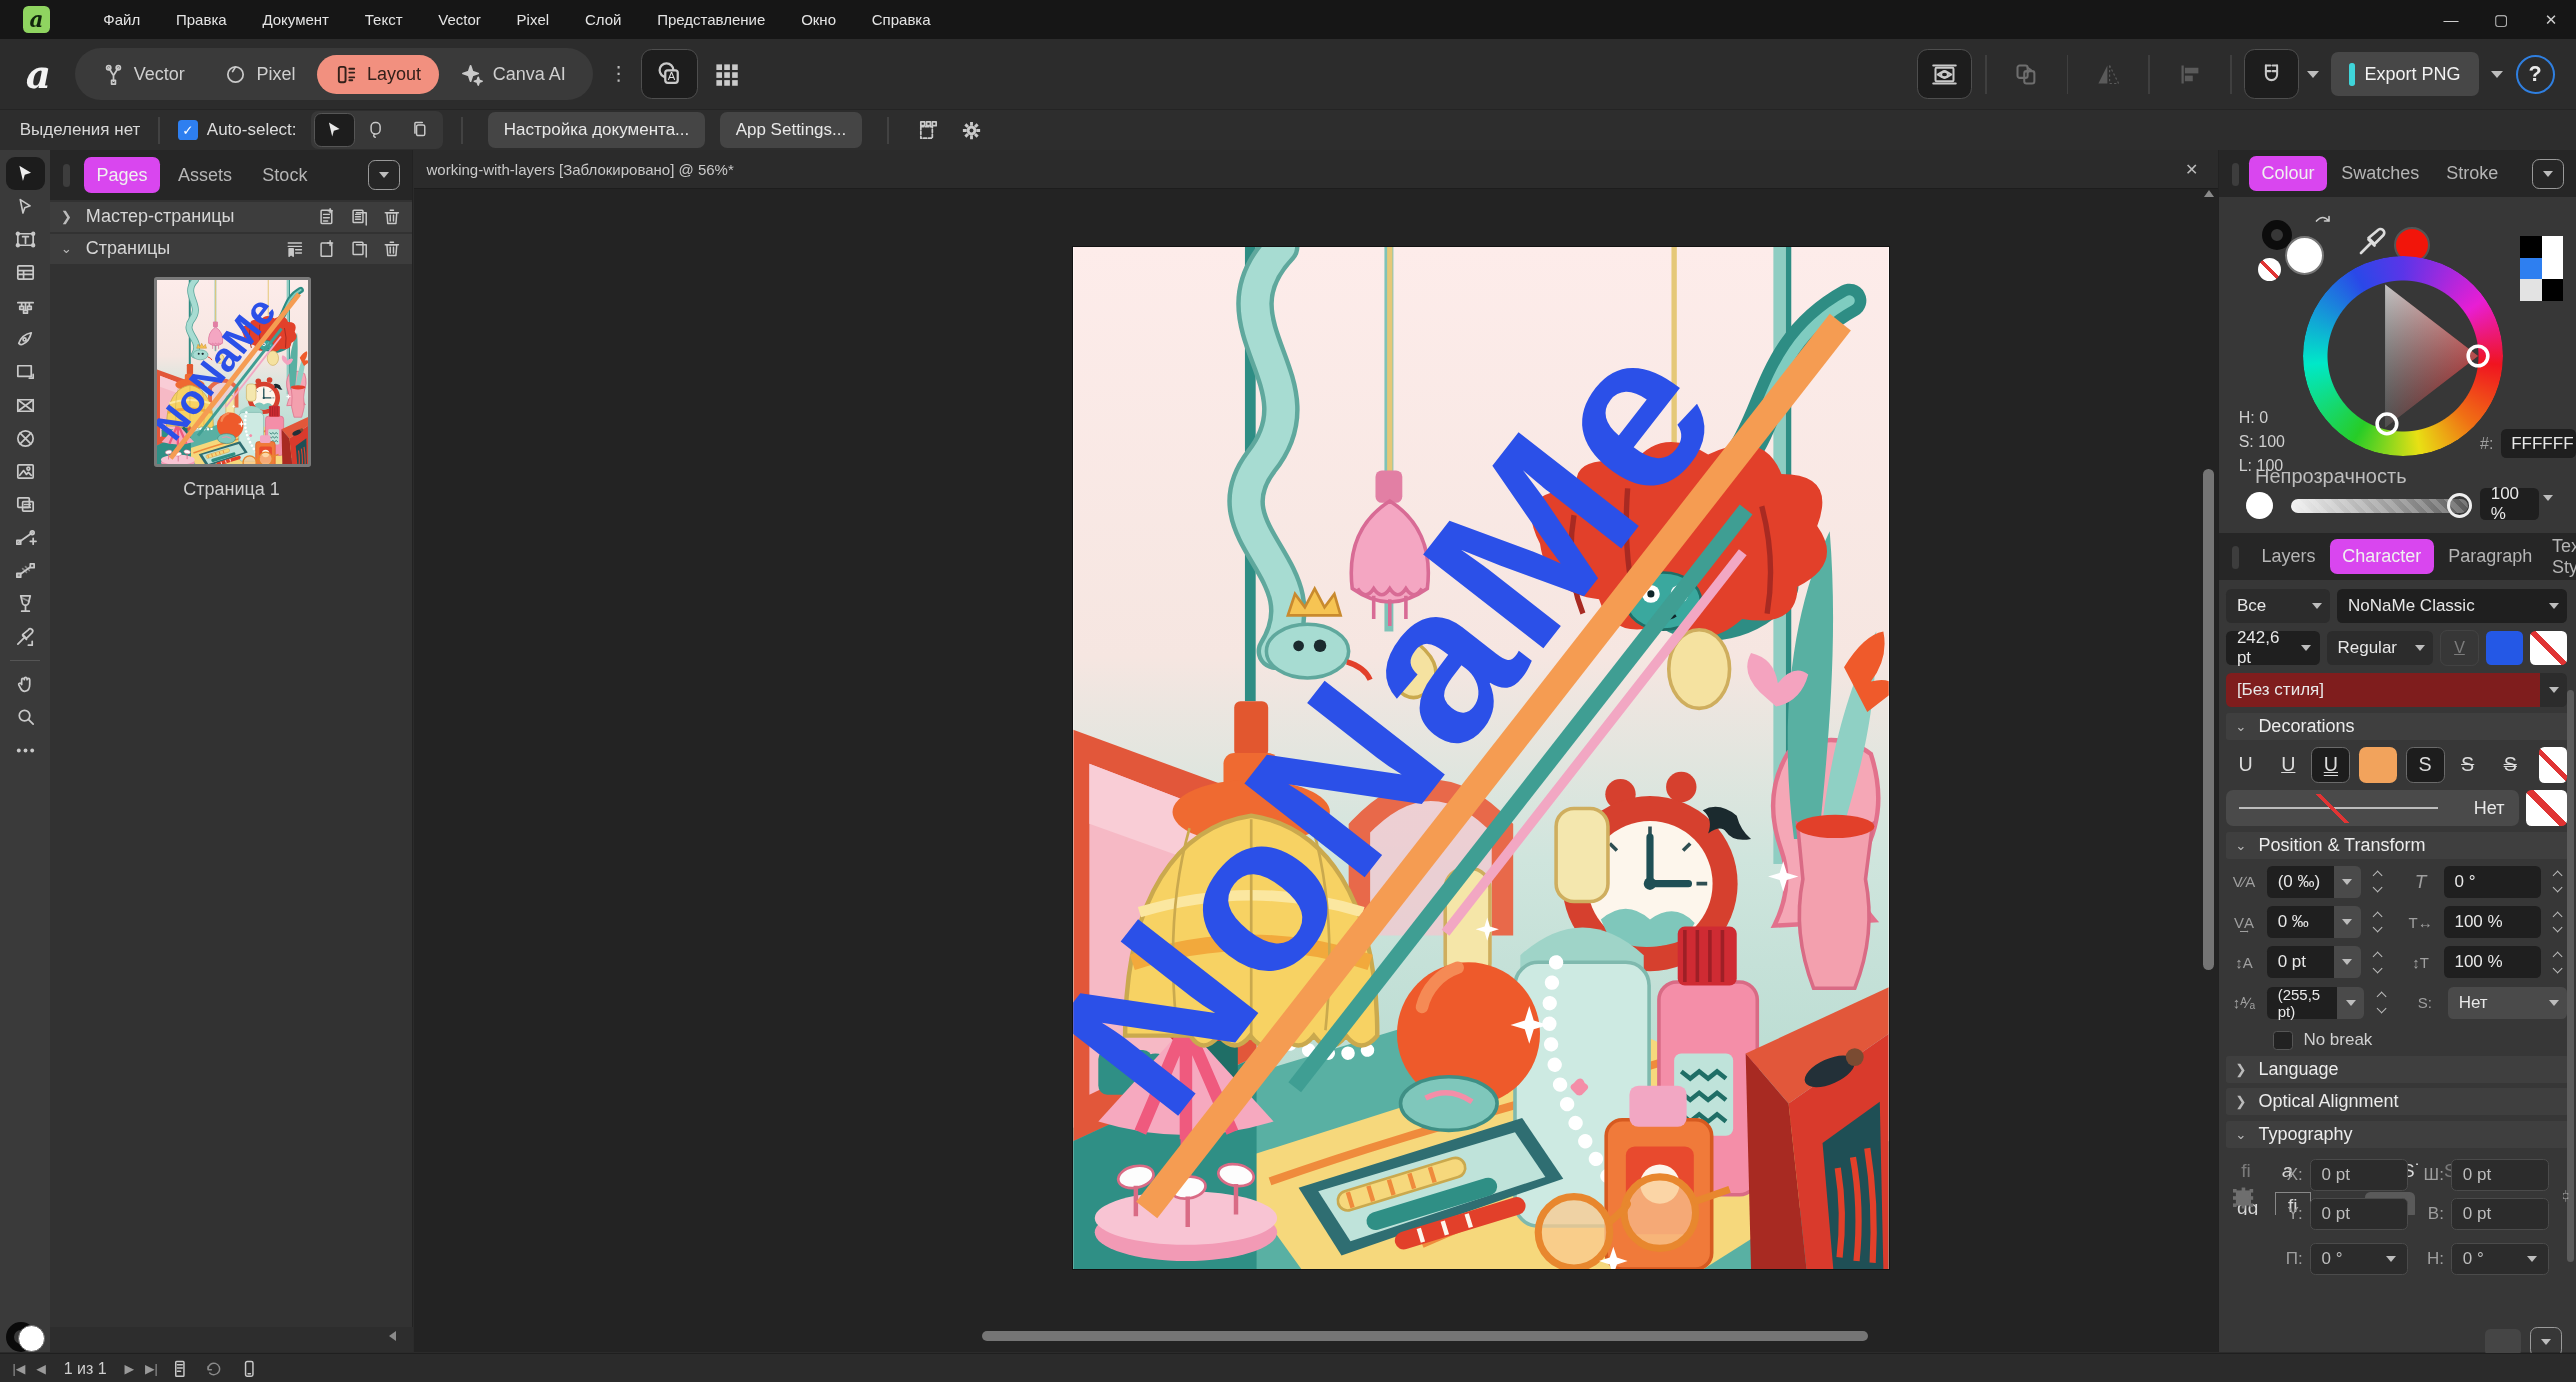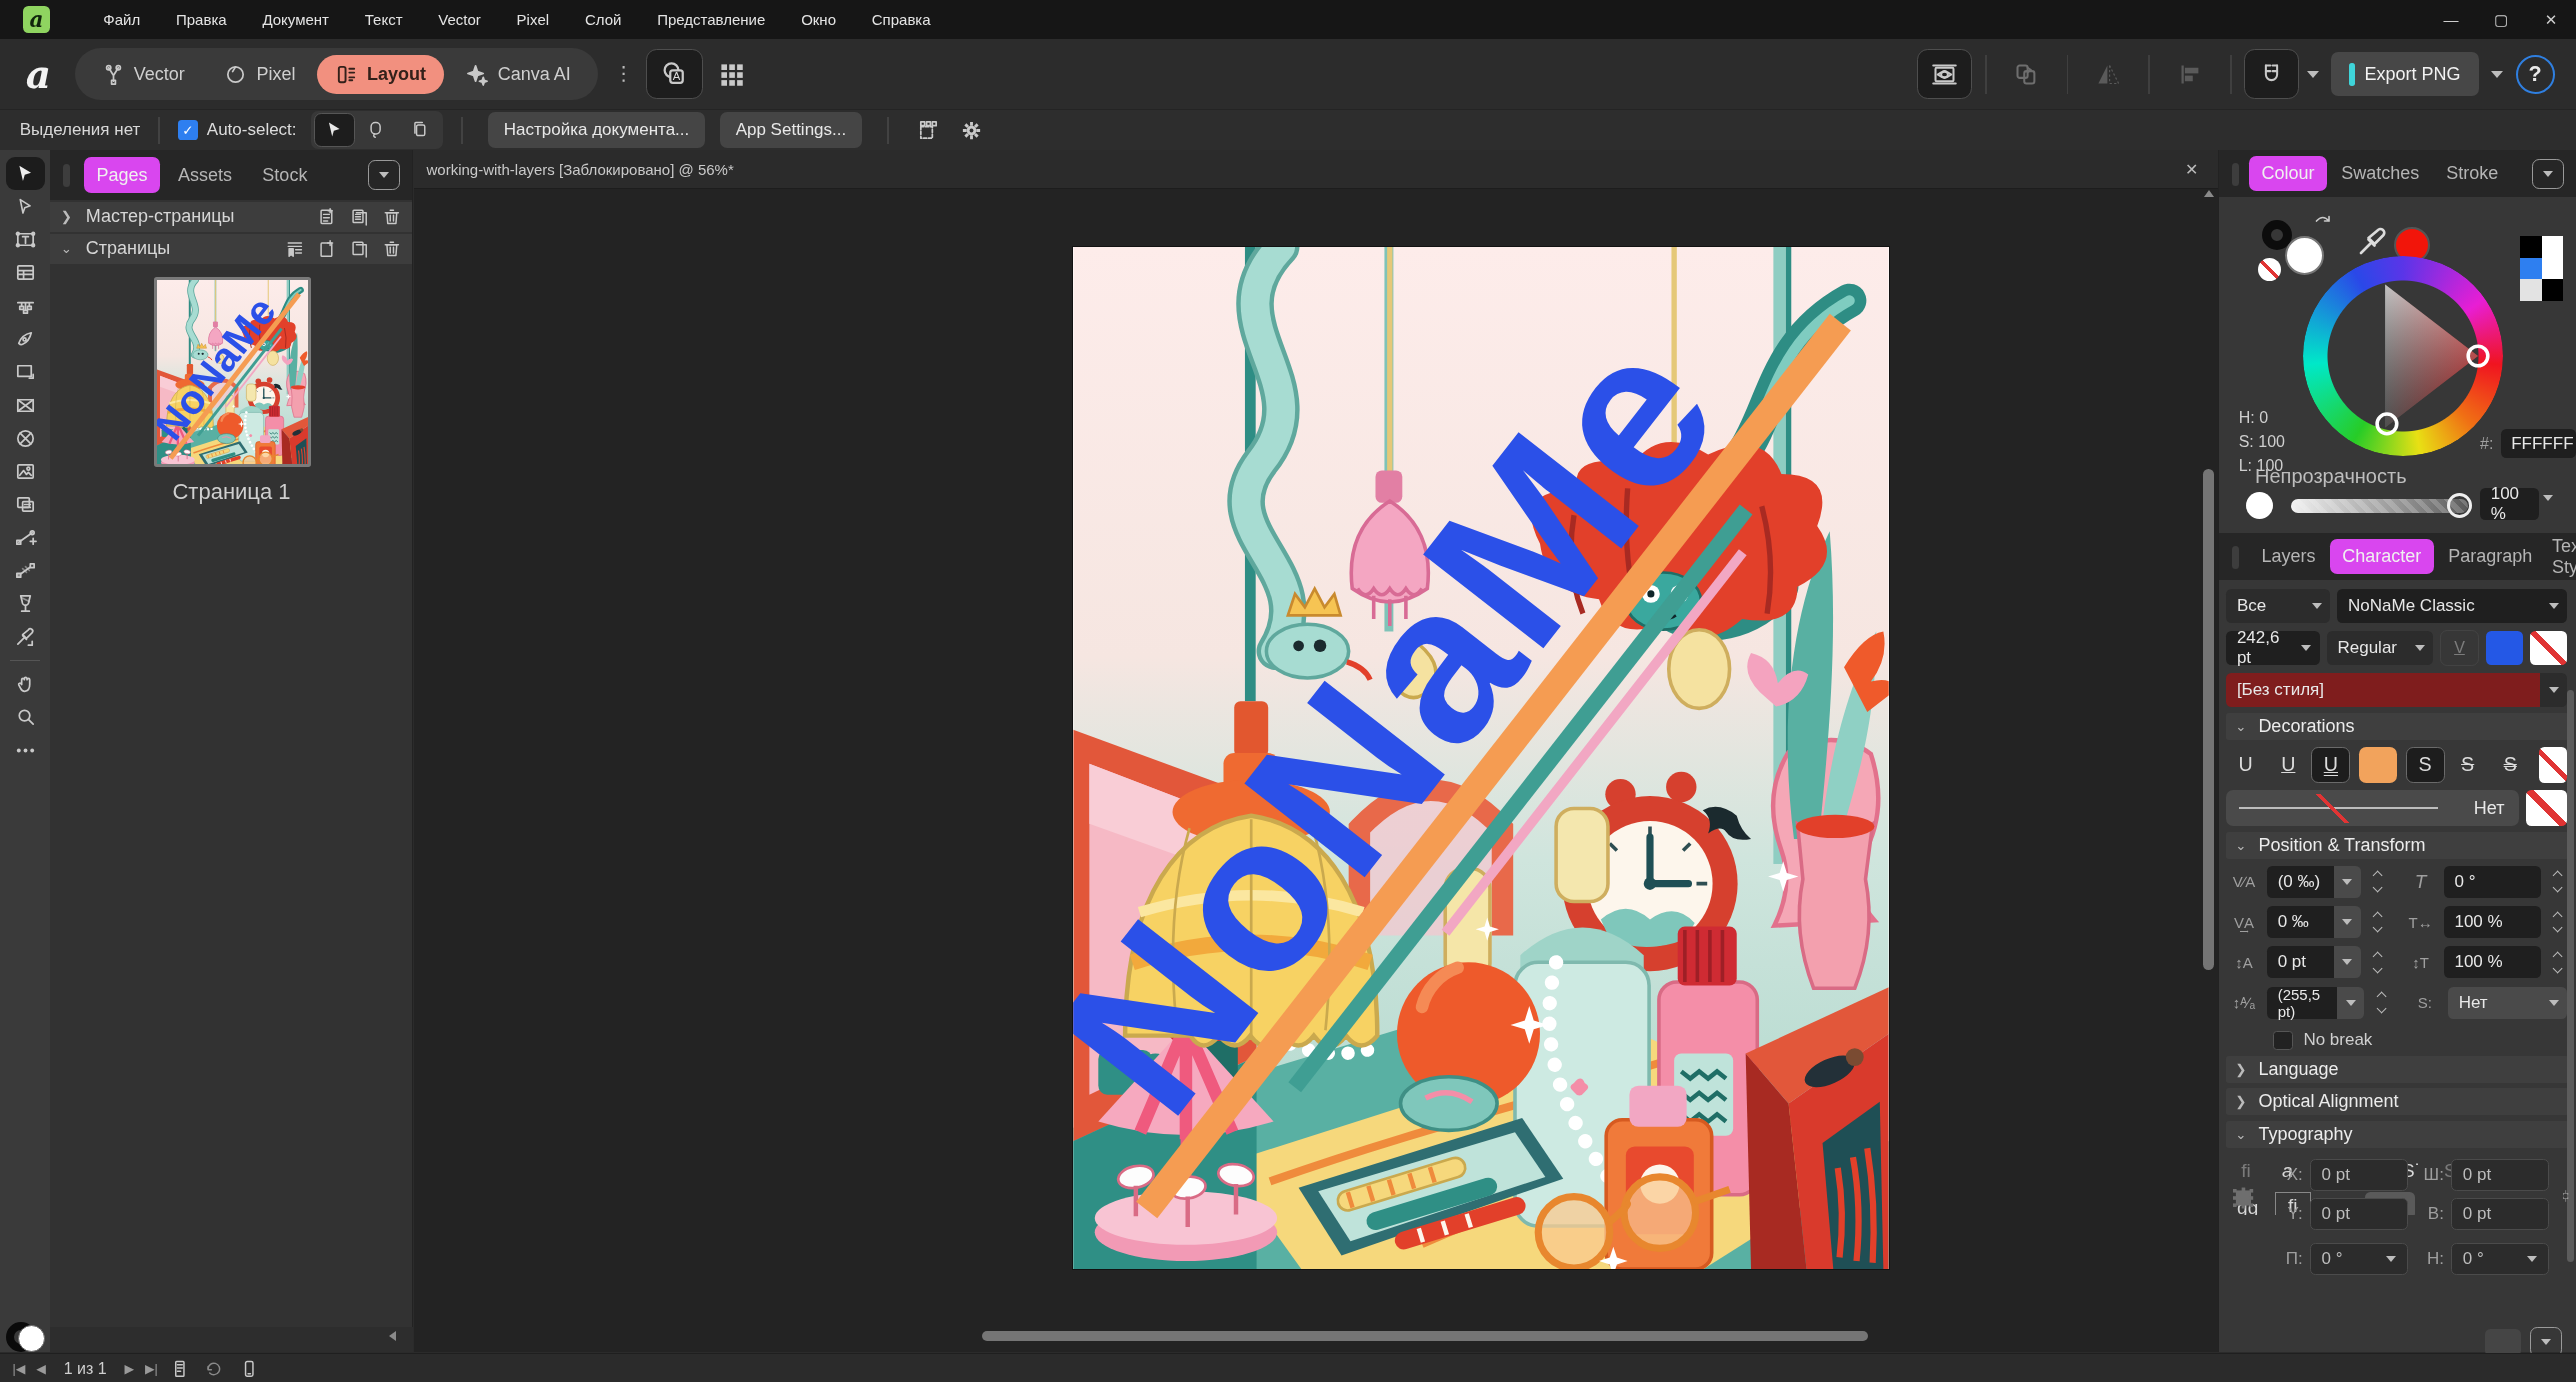--- a/index.html
+++ b/index.html
@@ -14,21 +14,21 @@
   .menus { display:flex; margin-left:39px; gap:7.2px; }
   .menu-item { padding:5.4px 14.3px; font-size:15px; color:#e4e4e4; cursor:default; }
   .winctl { margin-left:auto; display:flex; }
   .winbtn { width:50px; height:39px; display:flex; align-items:center; justify-content:center; color:#cfcfcf; font-size:15px; }
 
   
   .personabar { position:absolute; left:0; top:39px; width:100%; height:70px; background:#2c2c2c; display:flex; align-items:center; }
   .biglogo { width:48px; margin-left:14.3px; text-align:center; color:#f2f2f2; font:italic bold 39px "DejaVu Serif", serif; line-height:1; }
   .pillgroup { display:flex; align-items:center; background:#3a3a3a; border-radius:27px; padding:6.3px 9px; margin-left:12.5px; gap:3.6px; }
   .persona { display:flex; align-items:center; gap:9px; padding:8px 18px; border-radius:19.7px; color:#cfcfcf; font-size:18px; }
-  .persona.active { background:var(--persona-active,#f2907f); color:#33201a; font-weight:bold; }
+  .persona.active { background:var(--persona-active,#f2907f); color:#33201a; font-weight:normal; }
   .persona svg { flex:0 0 auto; }
   .vdots { color:#bbb; font-size:19.7px; letter-spacing:0; margin:0 12.5px 0 16px; line-height:0.5; }
   .sqbtn { width:57px; height:50px; border-radius:10.7px; display:flex; align-items:center; justify-content:center; }
   .sqbtn.pressed { background:#1d1d1d; border:0.9px solid #4e4e4e; }
   .topright { margin-left:auto; display:flex; align-items:center; gap:12.5px; margin-right:21.5px; }
   .tsep { width:1.8px; height:39px; background:#3f3f3f; }
   .toolbtn { width:55px; height:50px; border-radius:10.7px; display:flex; align-items:center; justify-content:center; }
   .toolbtn.pressed { background:#1d1d1d; border:0.9px solid #4e4e4e; }
   .dim { opacity:.42; }
   .chev { width:0; height:0; border-left:6.3px solid transparent; border-right:6.3px solid transparent; border-top:7.2px solid #bdbdbd; }
@@ -61,21 +61,21 @@
   .leftpanel { position:absolute; left:50px; top:0; width:363px; height:1177px; background:#323232; border-right:0.9px solid #222; }
   .ptabs { display:flex; align-items:center; height:50px; background:#262626; padding-left:34px; gap:5.4px; }
   .grip { position:absolute; left:12.5px; top:14.3px; width:7.2px; height:23px; border-radius:3.6px; background:#3d3d3d; }
   .ptab { font-size:18px; color:#b5b5b5; padding:7.2px 12.5px; border-radius:7.2px; }
   .ptab.chip { background:#d946ef; color:#f0f0f0; }
   .ptab-chevbox { margin-left:auto; margin-right:12.5px; width:32px; height:30px; border:1.8px solid #9a9a9a; border-radius:7.2px; display:flex; align-items:center; justify-content:center; }
   .section { height:30px; background:#3d3d3d; margin-top:1.8px; display:flex; align-items:center; font-size:18px; color:#d6d6d6; padding:0 10.7px; gap:12.5px; }
   .sec-icons { margin-left:auto; display:flex; gap:12.5px; color:#a8a8a8; }
   .caret { font-size:13.4px; color:#bbb; width:12.5px; display:inline-block; }
   .thumbwrap { position:absolute; left:104px; top:127px; width:157px; height:190px; border:3.6px solid #7a7a7a; border-radius:2.7px; background:#fff; overflow:hidden; }
-  .thumblabel { position:absolute; left:0; top:329px; width:363px; text-align:center; font-size:22px; color:#cfcfcf; }
+  .thumblabel { position:absolute; left:0; top:329px; width:363px; text-align:center; font-size:18px; color:#cfcfcf; }
   .lp-bottom { position:absolute; left:0; bottom:-25px; width:363px; height:25px; background:#2d2d2d; }
 
   
   .canvas { position:absolute; left:414px; top:0; width:1804px; height:1202px; background:#232323; }
   .doctabbar { position:absolute; left:0; top:0; width:100%; height:39px; background:#2b2b2b; border-bottom:0.9px solid #1d1d1d; display:flex; align-items:center; }
   .doctab-title { font-size:15px; color:#c9c9c9; margin-left:12.5px; }
   .doctab-close { margin-left:auto; margin-right:19.7px; color:#bbb; font-size:16px; }
   .page { position:absolute; left:659px; top:97px; width:816px; height:1022px; background:#fff; box-shadow:0 0 0 0.9px #111; }
   .page svg { display:block; width:100%; height:100%; }
   .vscroll { position:absolute; right:2.7px; top:45px; width:12.5px; bottom:36px; }

